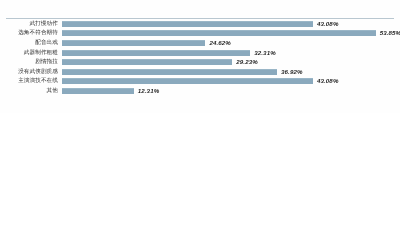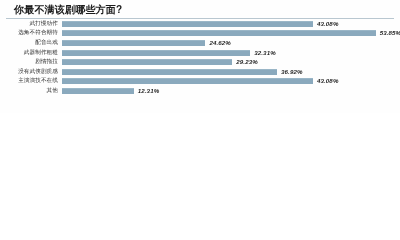--- a/index.html
+++ b/index.html
@@ -91,21 +91,20 @@
     font-weight: bold;
     white-space: nowrap;
     letter-spacing: 0.1px;
   }
 </style>
 </head>
 <body>
 
 <div id="poll-chart">
 
-  <div class="chart-title">你最不满该剧哪些方面?</div>
 
   <div class="plot-area">
 
     <div class="bar-row">
       <div class="row-label">武打慢动作</div>
       <div class="bar-track">
         <div class="bar-fill" style="width: 75.5789%;"></div>
         <div class="bar-value" style="left: calc(75.5789% + 4px);">43.08%</div>
       </div>
     </div>

